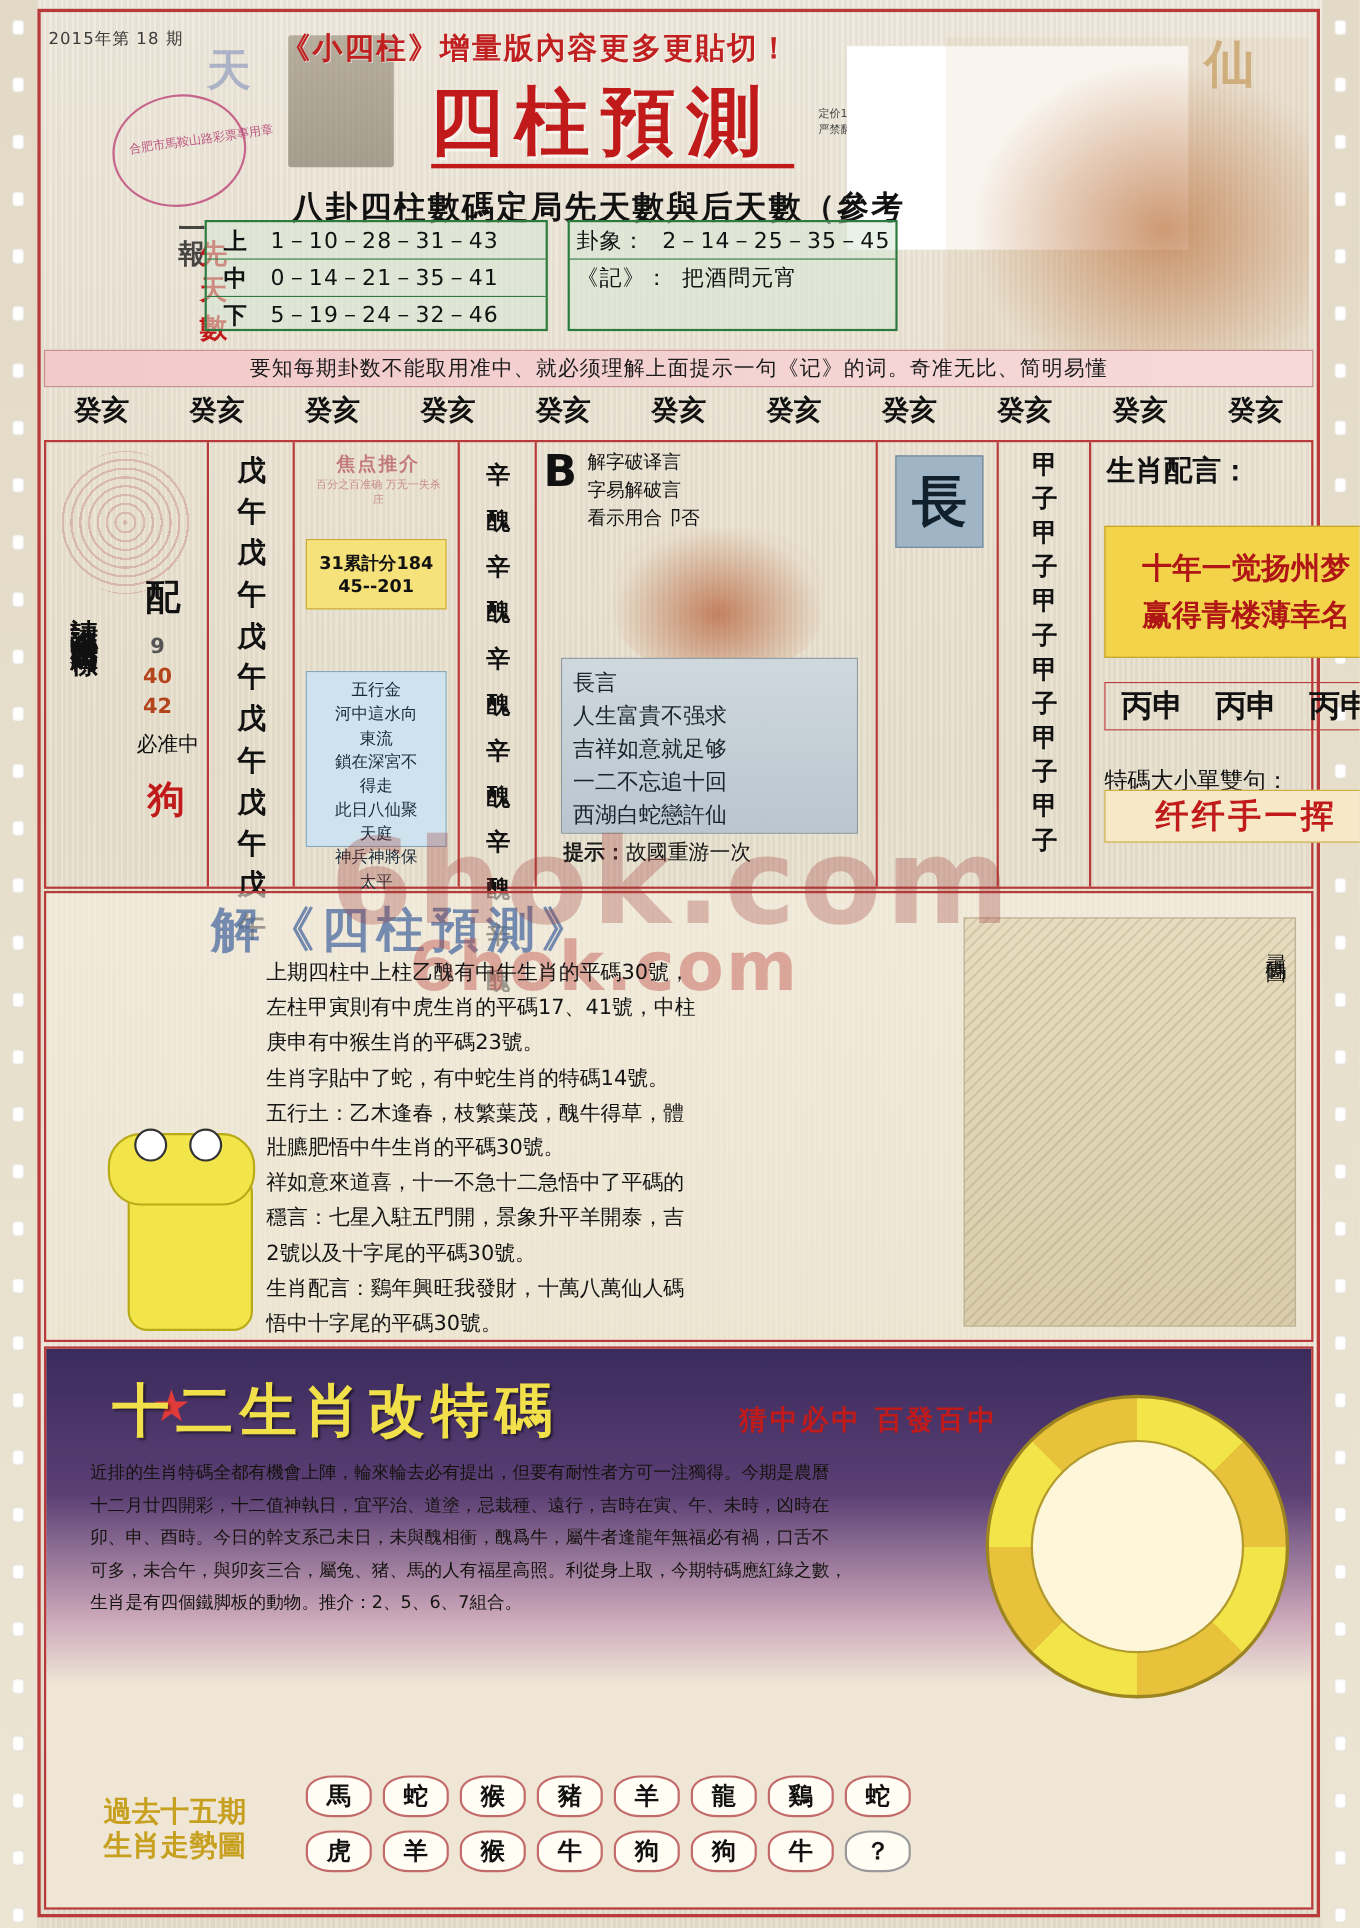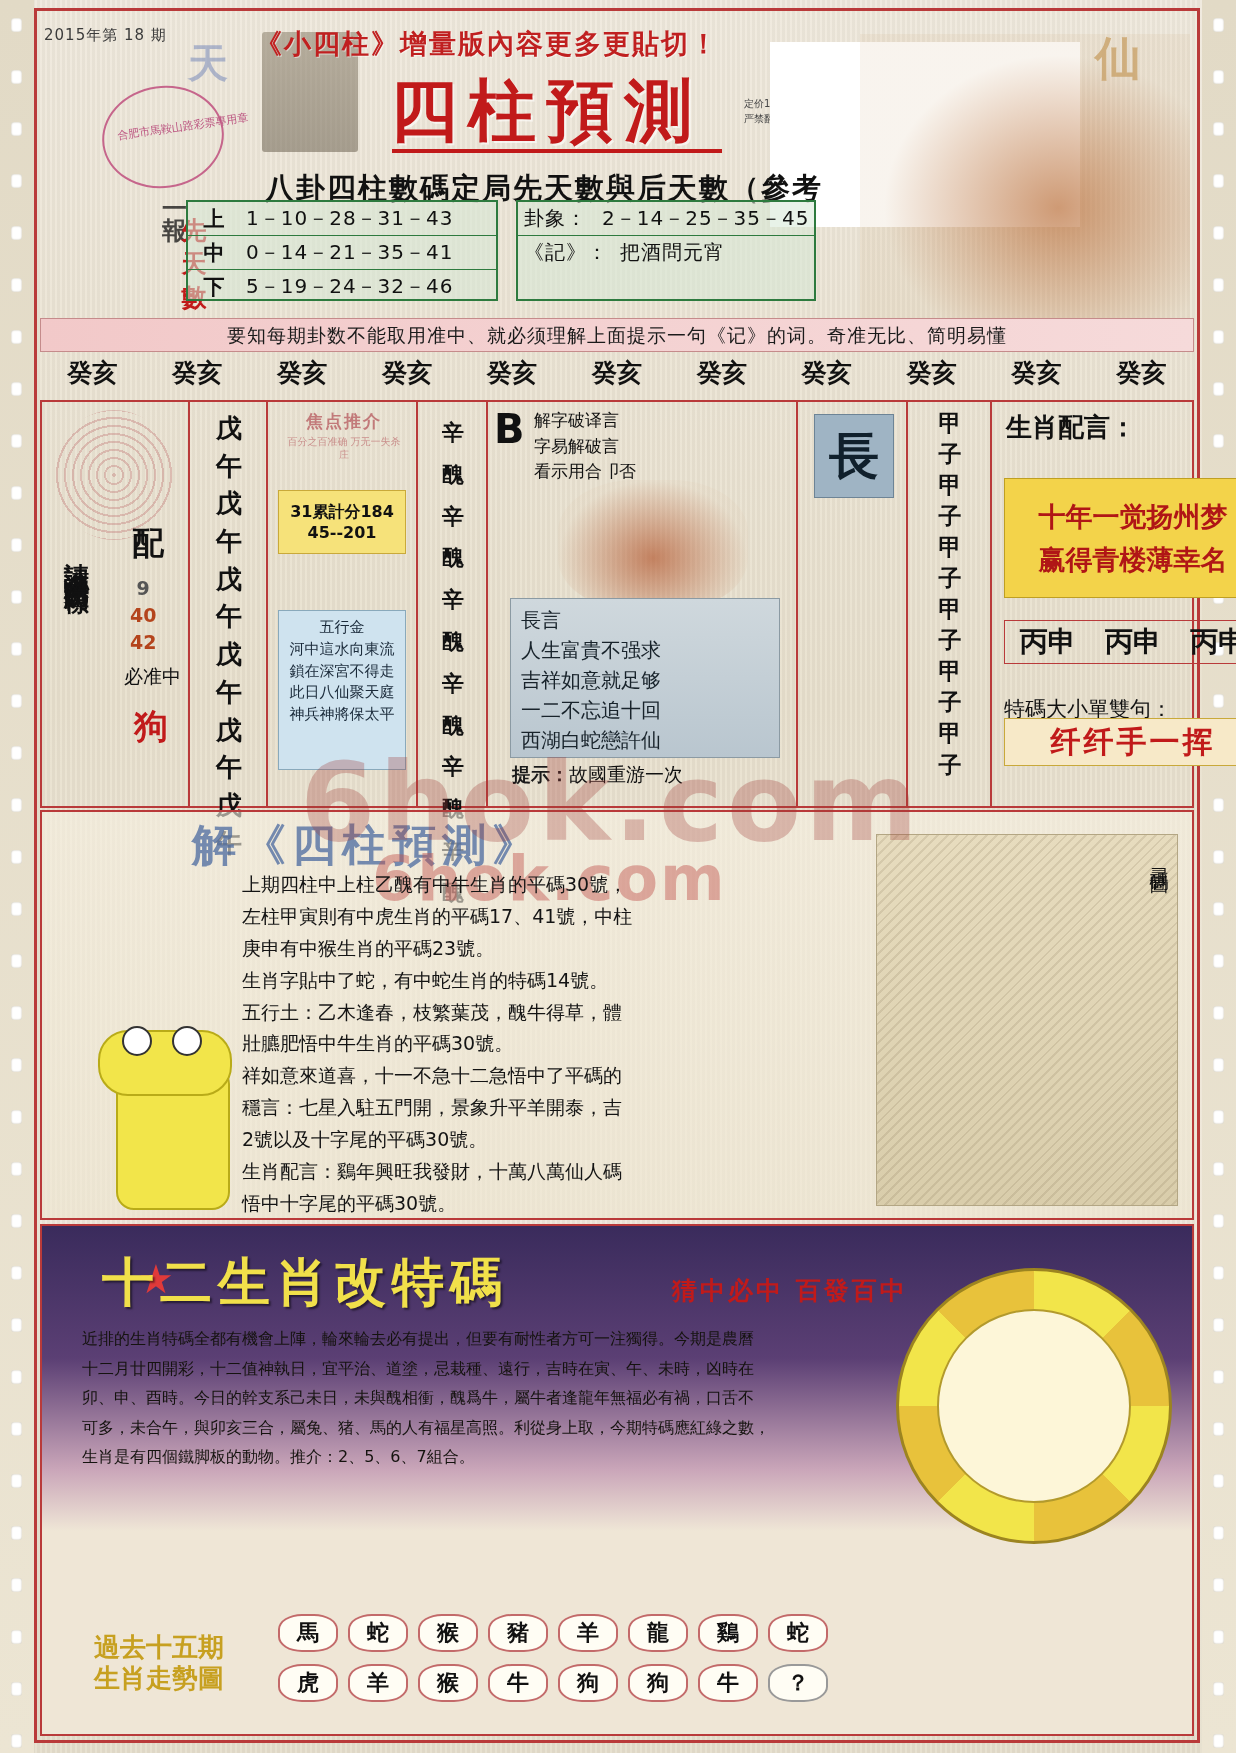--- a/index.html
+++ b/index.html
@@ -129,21 +129,21 @@
   .c2 .col div{font-size:26px;font-weight:bold;color:#111;line-height:1.45;}
 
   .c3 .promo{position:absolute;left:16px;top:8px;width:120px;text-align:center;color:#c27a7a;}
   .c3 .promo .t{font-size:17px;font-weight:bold;letter-spacing:2px;}
   .c3 .promo .s{font-size:10px;opacity:.8;line-height:1.3;margin-top:2px;}
   .c3 .yellowbox{position:absolute;left:10px;top:88px;width:128px;height:64px;
     background:#f6e27a;border:1px solid #c9a93a;box-sizing:border-box;
     display:flex;flex-direction:column;justify-content:center;align-items:center;}
   .c3 .yellowbox div{font-size:16px;color:#111;font-weight:bold;}
   .c3 .poembox{position:absolute;left:10px;top:208px;width:128px;height:160px;
-    background:#cfe3ef;border:1px solid #89a9bb;box-sizing:border-box;padding:6px 5px;}
+    background:#cfe3ef;border:1px solid #89a9bb;box-sizing:border-box;padding:6px 20px;}
   .c3 .poembox div{font-size:15px;color:#1a2a3a;line-height:1.45;text-align:center;}
 
   .c4 .rep{position:absolute;left:0;top:10px;width:70px;text-align:center;}
   .c4 .rep div{font-size:22px;font-weight:bold;color:#111;line-height:1.9;}
 
   .c5 .bigB{position:absolute;left:6px;top:4px;font-size:40px;font-weight:bold;color:#111;}
   .c5 .kanji4{position:absolute;left:46px;top:6px;font-size:17px;color:#111;line-height:1.5;}
   .c5 .deer{position:absolute;left:70px;top:78px;width:190px;height:130px;
     background:radial-gradient(ellipse at 50% 60%, rgba(180,90,50,.7), rgba(220,190,160,.1) 70%);border-radius:40%;}
   .c5 .poem{position:absolute;left:22px;top:196px;width:270px;height:160px;

